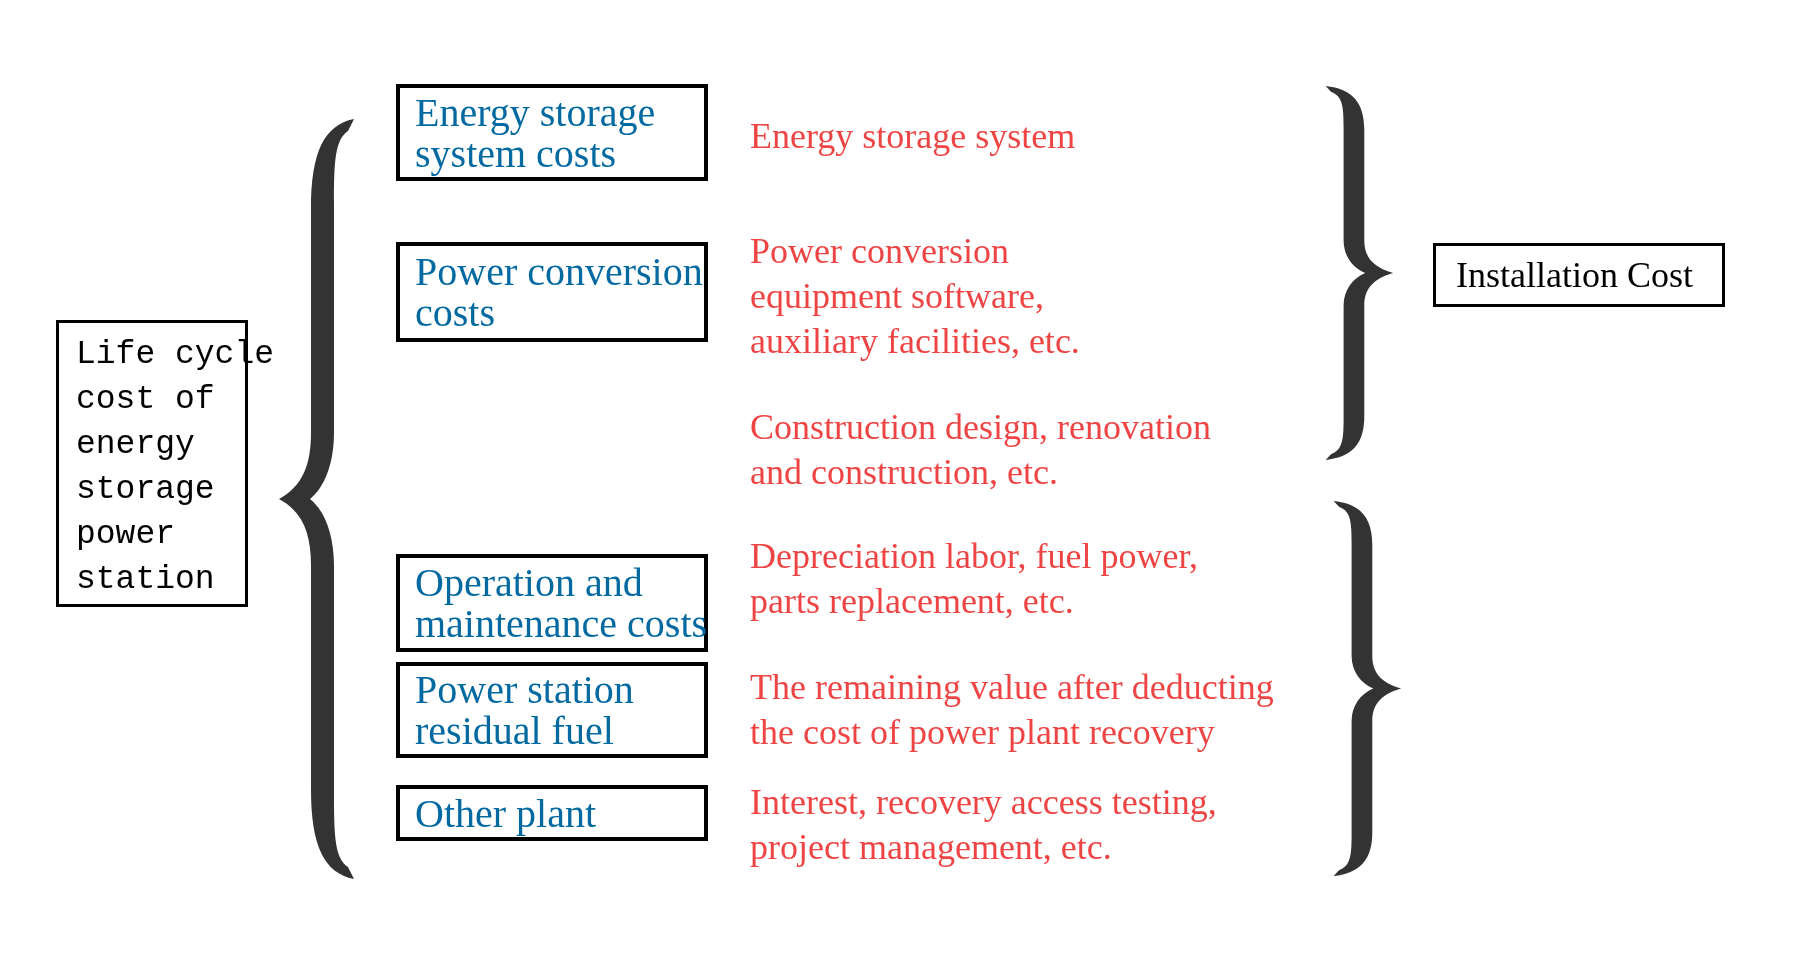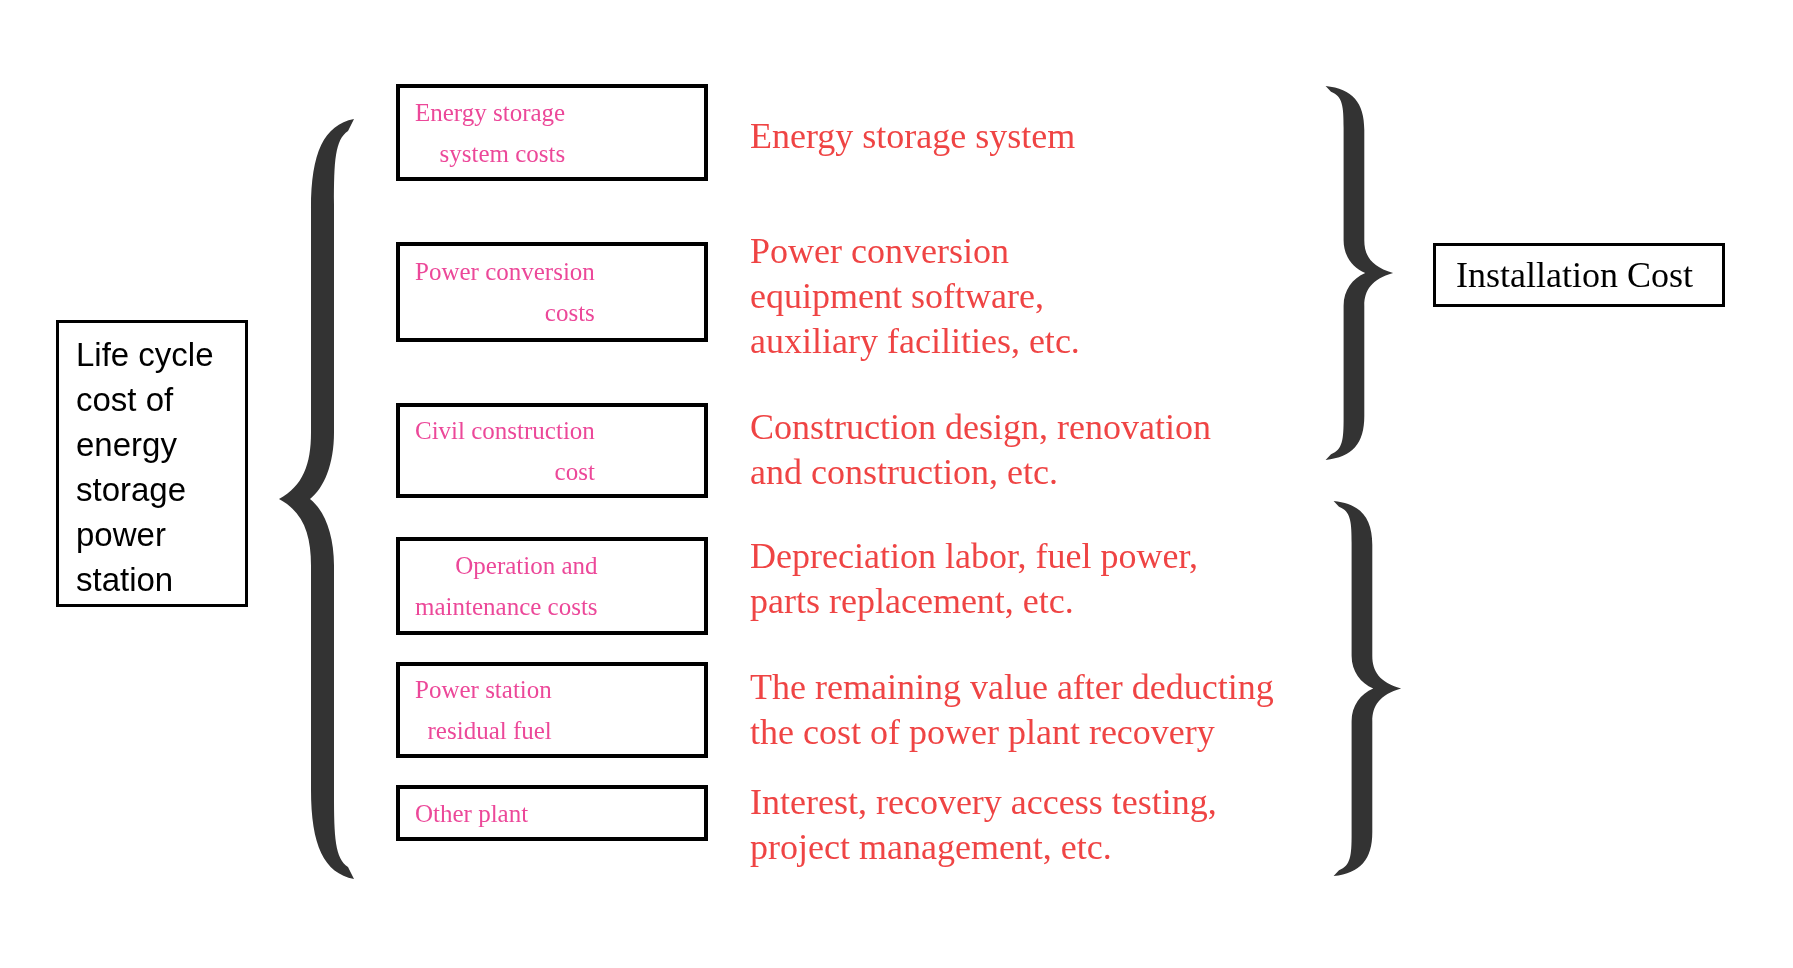--- a/index.html
+++ b/index.html
@@ -11,21 +11,21 @@
     background: #ffffff;
     overflow: hidden;
   }
   .root-box {
     position: absolute;
     left: 56px; top: 320px;
     width: 192px; height: 287px;
     box-sizing: border-box;
     border: 3px solid #000;
     padding: 9px 10px 0 17px;
-    font-family: Liberation Sans, sans-serif;
+    font-family: Liberation Mono, monospace;
     font-size: 33px;
     line-height: 45px;
     color: #000;
     white-space: pre;
   }
   .brace {
     position: absolute;
     overflow: visible;
   }
   .brace path { fill: #333333; }
@@ -33,25 +33,24 @@
   .mid-box {
     position: absolute;
     left: 396px;
     width: 312px;
     box-sizing: border-box;
     border: 4px solid #000;
     display: flex;
     align-items: center;
     padding-left: 15px;
     font-family: "Liberation Serif", serif;
-    font-size: 25px;
+    font-size: 40px;
     line-height: 41px;
-    color: #ec4899;
+    color: #0369a1;
     white-space: pre;
-    text-align: right;
   }
   .desc {
     position: absolute;
     left: 750px;
     font-family: "Liberation Serif", serif;
     font-size: 36px;
     line-height: 45px;
     color: #ef4444;
     white-space: pre;
   }
@@ -82,23 +81,21 @@
 station</div>
 
   <svg class="brace" style="left:278px; top:117px; width:80px; height:764px" viewBox="0 0 80 770" preserveAspectRatio="none">
     <path d="M 76,2 C 46,8 33,36 33,92 L 33,318 C 33,350 25,372 1,385 C 25,398 33,420 33,452 L 33,678 C 33,734 46,762 76,768 L 70,756 C 57,747 56,726 56,682 L 56,452 C 56,420 46,396 32,385 C 46,374 56,350 56,318 L 56,88 C 56,44 57,23 70,14 Z"></path>
   </svg>
 
   <div class="mid-box" style="top:84px;  height:97px">Energy storage
 system costs</div>
   <div class="mid-box" style="top:242px; height:100px">Power conversion
 costs</div>
-  <div class="mid-box" style="top:403px; height:95px">Civil construction
-cost</div>
-  <div class="mid-box" style="top:537px; height:98px">Operation and
+  <div class="mid-box" style="top:554px; height:98px">Operation and
 maintenance costs</div>
   <div class="mid-box" style="top:662px; height:96px">Power station
 residual fuel</div>
   <div class="mid-box" style="top:785px; height:56px">Other plant</div>
 
   <div class="desc" style="top:114px">Energy storage system</div>
   <div class="desc" style="top:229px">Power conversion
 equipment software,
 auxiliary facilities, etc.</div>
   <div class="desc" style="top:405px">Construction design, renovation

